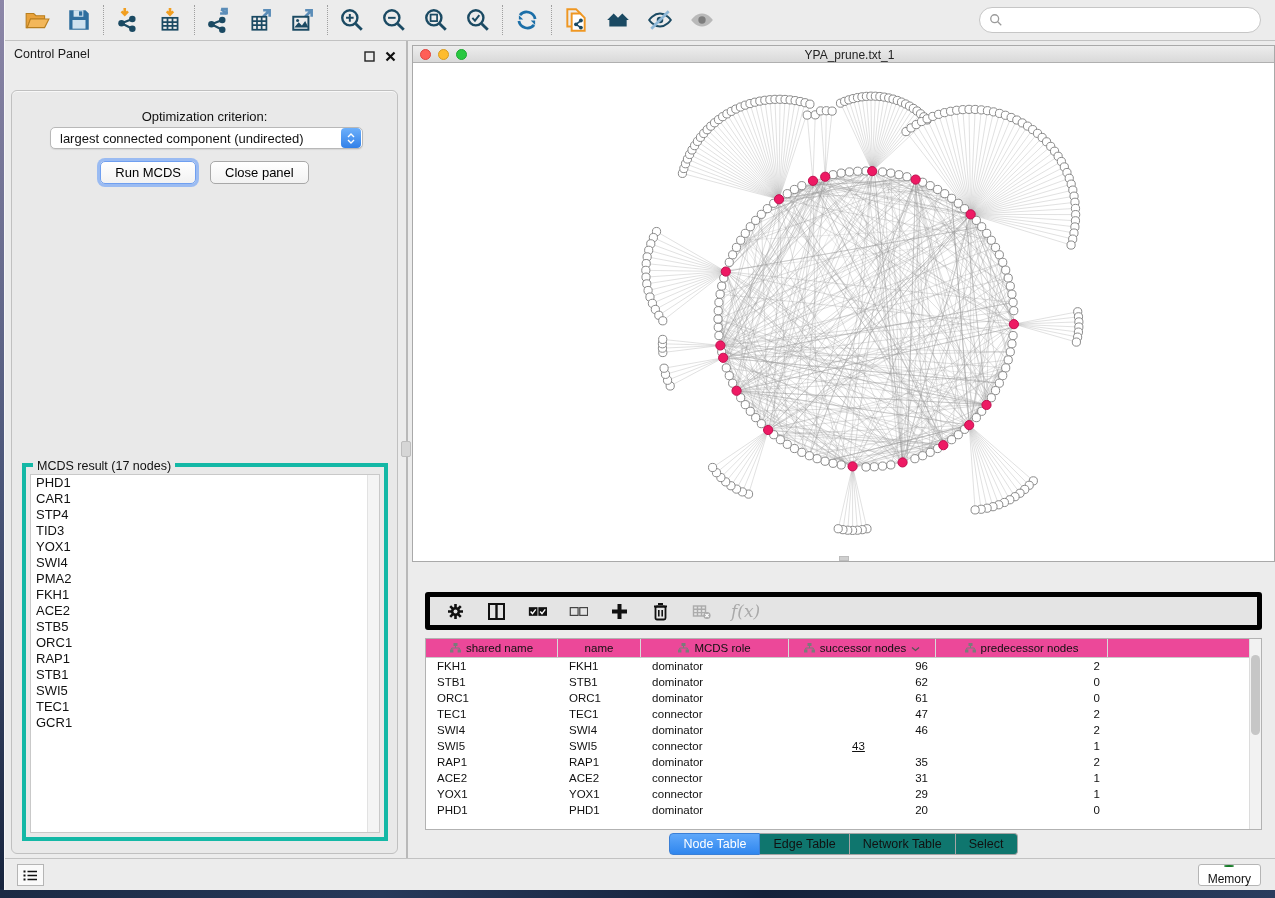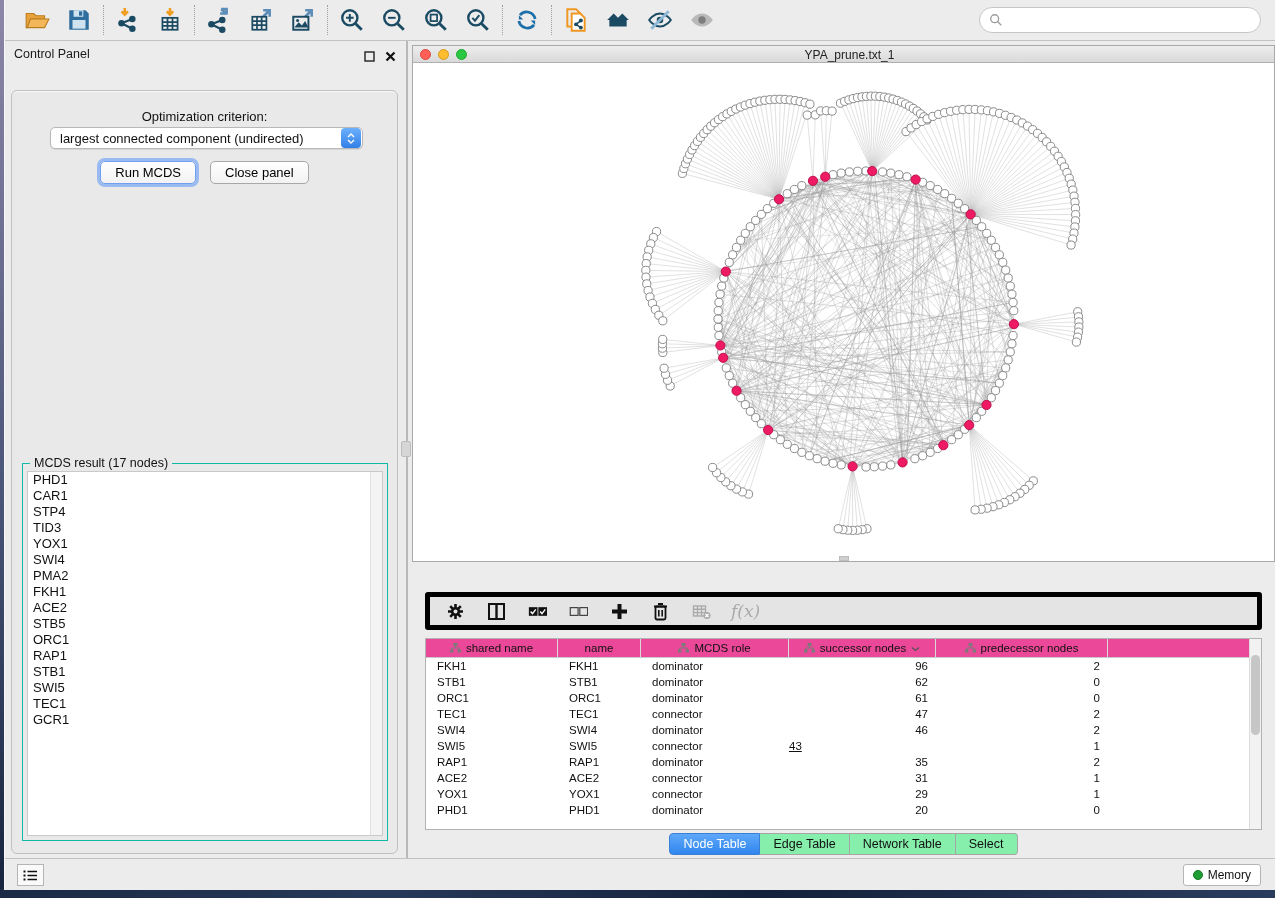--- a/index.html
+++ b/index.html
@@ -47,21 +47,21 @@
   .criterion-select .sel-text { flex:1; padding-left:9px; white-space:nowrap; overflow:hidden; }
   .stepper { width:20px; height:20px; margin-right:1px; border-radius:4px;
     background:linear-gradient(180deg,#6db0fb,#3180e8); display:flex; flex-direction:column;
     align-items:center; justify-content:center; gap:1px; }
   .stepper svg { width:8px; height:5px; }
   .btn-row { position:absolute; left:0; right:0; top:70px; display:flex; justify-content:center; gap:14px; }
   .mac-btn { height:23px; padding:0 14px; background:linear-gradient(180deg,#ffffff,#f2f2f2);
     border:1px solid #a8a8a8; border-radius:5px; font-size:13px; font-family:"Liberation Sans",sans-serif; }
   .mac-btn.focused { box-shadow:0 0 0 3px rgba(90,150,250,.55); border-color:#6f9ff0; }
   .result-fieldset { position:absolute; left:10px; right:9px; top:372px; bottom:12px;
-    border:1px solid #14b8a6; }
+    border:4px solid #14b8a6; }
   .result-legend { position:absolute; left:7px; top:-8px; background:#e9e9e9; padding:0 4px; font-size:12.5px; }
   .result-list { position:absolute; left:4px; right:4px; top:7px; bottom:4px; background:#fff;
     border:1px solid #c9c9c9; overflow:hidden; }
   .result-scroll { position:absolute; right:0; top:0; bottom:0; width:12px; background:#f4f4f4; border-left:1px solid #e2e2e2; }
   .result-item { font-size:13px; line-height:16px; padding-left:5px; }
   
   .v-splitter { position:absolute; left:401px; top:41px; width:2px; bottom:32px; background:#b9b9b9; }
   .v-handle { position:absolute; left:-5px; top:400px; width:10px; height:16px; background:#d6d6d6;
     border:1px solid #bdbdbd; border-radius:2px; }
   
@@ -92,34 +92,34 @@
   .th { display:flex; align-items:center; justify-content:center; gap:5px; font-size:11.5px;
     border-right:1px solid #d8d8d8; height:100%; position:relative; }
   .th .org-icon svg { width:11px; height:10px; display:block; }
   .th .sort svg { width:9px; height:6px; }
   .tbody { position:absolute; left:0; right:12px; top:19px; bottom:0; }
   .tr { display:flex; height:16px; }
   .td { font-size:11.5px; line-height:16px; white-space:nowrap; overflow:hidden; }
   .table-vscroll { position:absolute; right:0; top:0; bottom:0; width:12px; background:#f2f2f2; border-left:1px solid #dcdcdc; }
   .table-vthumb { position:absolute; left:1px; width:9px; top:16px; height:80px; background:#c6c6c6; border-radius:5px; }
   .tp-tabs { position:absolute; left:0; right:0; bottom:3px; height:22px; display:flex; justify-content:center; }
-  .tp-tab { padding:0 13px; height:22px; line-height:21px; font-size:12.5px; background:#86efac;
+  .tp-tab { padding:0 13px; height:22px; line-height:21px; font-size:12.5px; background:#0f766e;
     border:1px solid #a5a5a5; border-left:none; }
   .tp-tab:first-child { border-left:1px solid #a5a5a5; border-radius:4px 0 0 4px; }
   .tp-tab:last-child { border-radius:0 4px 4px 0; }
   .tp-tab.active { background:linear-gradient(180deg,#5fa8fa,#2f86ee); color:#fff; border-color:#3a7fd6; }
   
   .status-bar { position:absolute; left:0; right:0; bottom:0; height:32px; background:#ececec;
     border-top:1px solid #c2c2c2; }
   .list-btn { position:absolute; left:12px; top:5px; width:27px; height:22px; background:#fafafa;
     border:1px solid #b5b5b5; display:flex; align-items:center; justify-content:center; }
   .list-btn svg { width:15px; height:13px; }
   .memory-btn { position:absolute; right:14px; top:5px; height:22px; background:#fff;
     border:1px solid #b5b5b5; border-radius:3px; display:flex; align-items:center; gap:5px;
-    padding:0 9px; font-size:12px; }
+    padding:0 9px; font-size:12px;flex-direction:column; }
   .mem-dot { width:10px; height:10px; border-radius:50%; background:#1f9e35; border:1px solid #157a26; }
 </style>
 </head>
 <body>
 
 <div class="wallpaper-bottom"></div>
 
 <div class="app">
 
   <div class="toolbar">
@@ -1334,21 +1334,21 @@
               <div class="td" style="width: 132px; text-align: left; padding: 0px 0px 0px 11px;">SWI4</div>
               <div class="td" style="width: 83px; text-align: left; padding: 0px 0px 0px 11px;">SWI4</div>
               <div class="td" style="width: 148px; text-align: left; padding: 0px 0px 0px 11px;">dominator</div>
               <div class="td" style="width: 147px; text-align: right; padding: 0px 8px 0px 0px;">46</div>
               <div class="td" style="width: 172px; text-align: right; padding: 0px 8px 0px 0px;">2</div>
             </div>
             <div class="tr">
               <div class="td" style="width: 132px; text-align: left; padding: 0px 0px 0px 11px;">SWI5</div>
               <div class="td" style="width: 83px; text-align: left; padding: 0px 0px 0px 11px;">SWI5</div>
               <div class="td" style="width: 148px; text-align: left; padding: 0px 0px 0px 11px;">connector</div>
-              <div class="td" style="width: 147px; text-align: left; padding: 0px 8px 0px 0px; text-decoration: underline;">43</div>
+              <div class="td" style="width: 147px; text-align: center; padding: 0px 8px 0px 0px; text-decoration: underline;">43</div>
               <div class="td" style="width: 172px; text-align: right; padding: 0px 8px 0px 0px;">1</div>
             </div>
             <div class="tr">
               <div class="td" style="width: 132px; text-align: left; padding: 0px 0px 0px 11px;">RAP1</div>
               <div class="td" style="width: 83px; text-align: left; padding: 0px 0px 0px 11px;">RAP1</div>
               <div class="td" style="width: 148px; text-align: left; padding: 0px 0px 0px 11px;">dominator</div>
               <div class="td" style="width: 147px; text-align: right; padding: 0px 8px 0px 0px;">35</div>
               <div class="td" style="width: 172px; text-align: right; padding: 0px 8px 0px 0px;">2</div>
             </div>
             <div class="tr">

